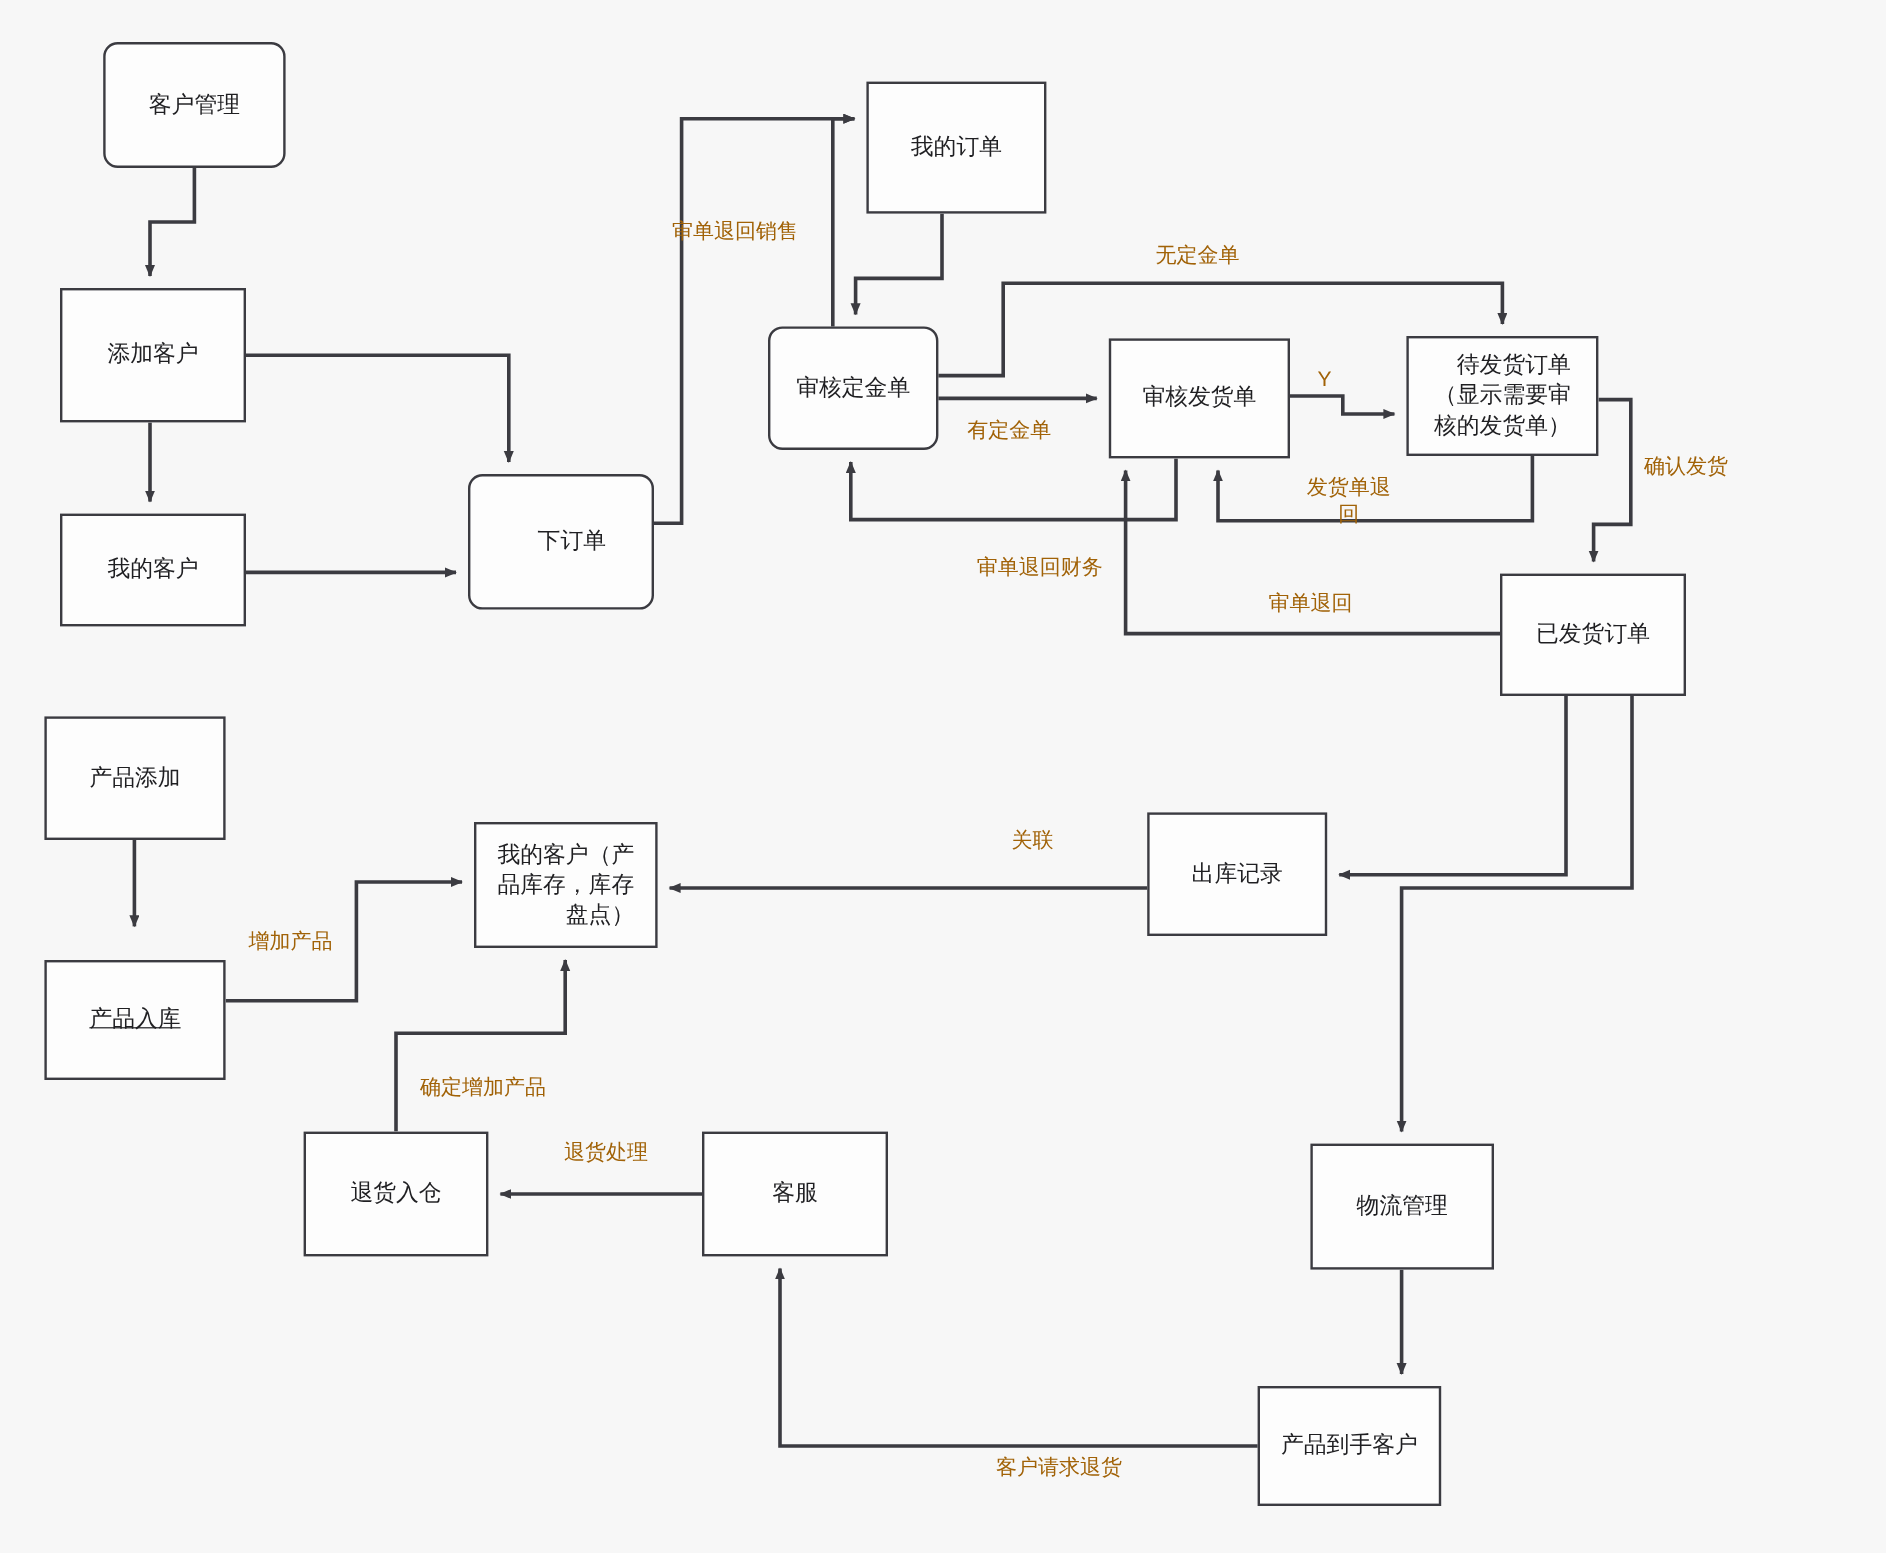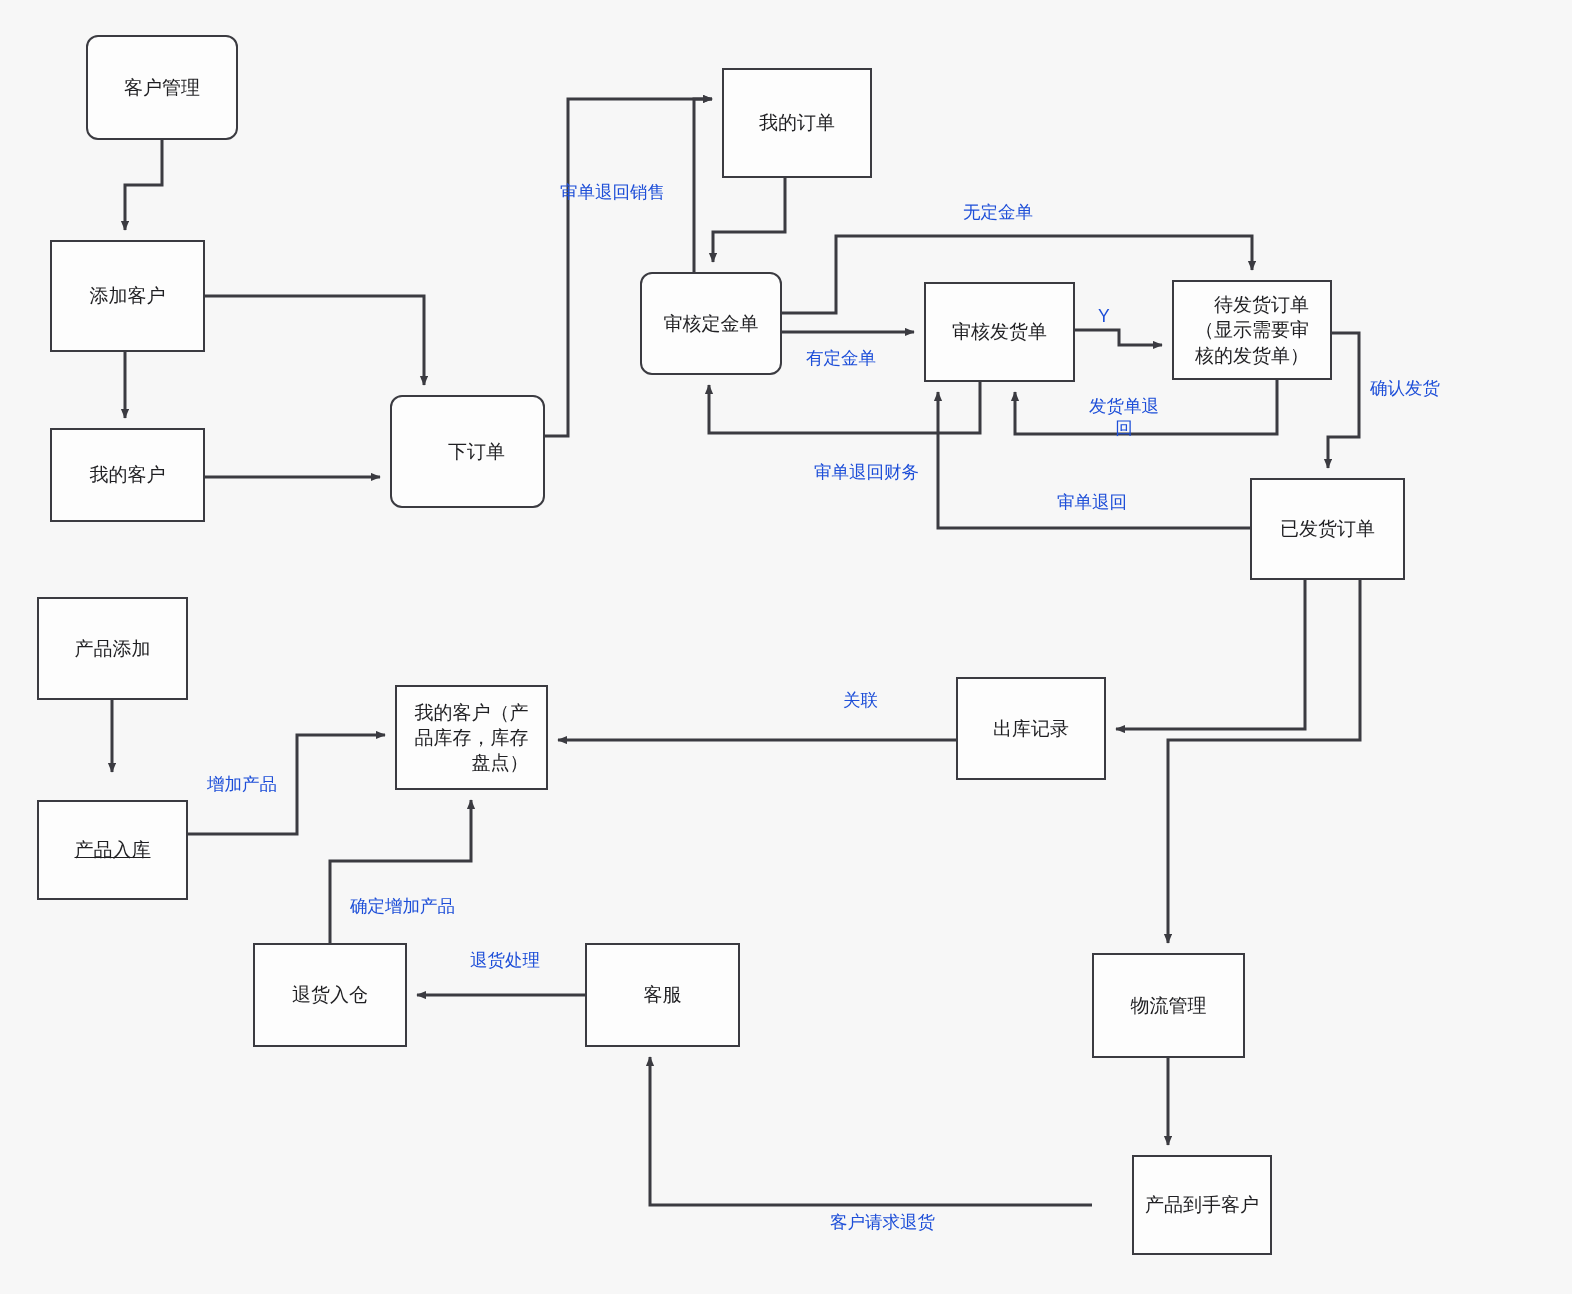--- a/index.html
+++ b/index.html
@@ -21,21 +21,21 @@
     text-align:right;
     color:#1f1f22;
     font-size:19px;
     line-height:1.32;
     padding:4px 6px;
   }
   .node.rounded{border-radius:12px;}
   .node .lbl{display:block;white-space:pre-line;}
   .elabel{
     position:absolute;
-    color:#1d4ed8;
+    color:#a16207;
     font-size:17.5px;
     line-height:1.25;
     white-space:pre-line;
     text-align:center;
   }
 </style>
 </head>
 <body>
 
 <div id="canvas">
@@ -143,21 +143,21 @@
       </div>
       <div class="node" style="left: 253px; top: 943px; width: 154px; height: 104px;">
         <span class="lbl">退货入仓</span>
       </div>
       <div class="node" style="left: 585px; top: 943px; width: 155px; height: 104px;">
         <span class="lbl">客服</span>
       </div>
       <div class="node" style="left: 1092px; top: 953px; width: 153px; height: 105px;">
         <span class="lbl">物流管理</span>
       </div>
-      <div class="node" style="left: 1132px; top: 1155px; width: 140px; height: 100px;">
+      <div class="node" style="left: 1048px; top: 1155px; width: 153px; height: 100px;">
         <span class="lbl">产品到手客户</span>
       </div>
     </div>
 
   <div id="labels-layer">
       <div class="elabel" style="left: 560px; top: 182px;">审单退回销售</div>
       <div class="elabel" style="left: 963px; top: 202px;">无定金单</div>
       <div class="elabel" style="left: 806px; top: 348px;">有定金单</div>
       <div class="elabel" style="left: 1098px; top: 306px;">Y</div>
       <div class="elabel" style="left: 1370px; top: 378px; text-align: center;">确认发货</div>

